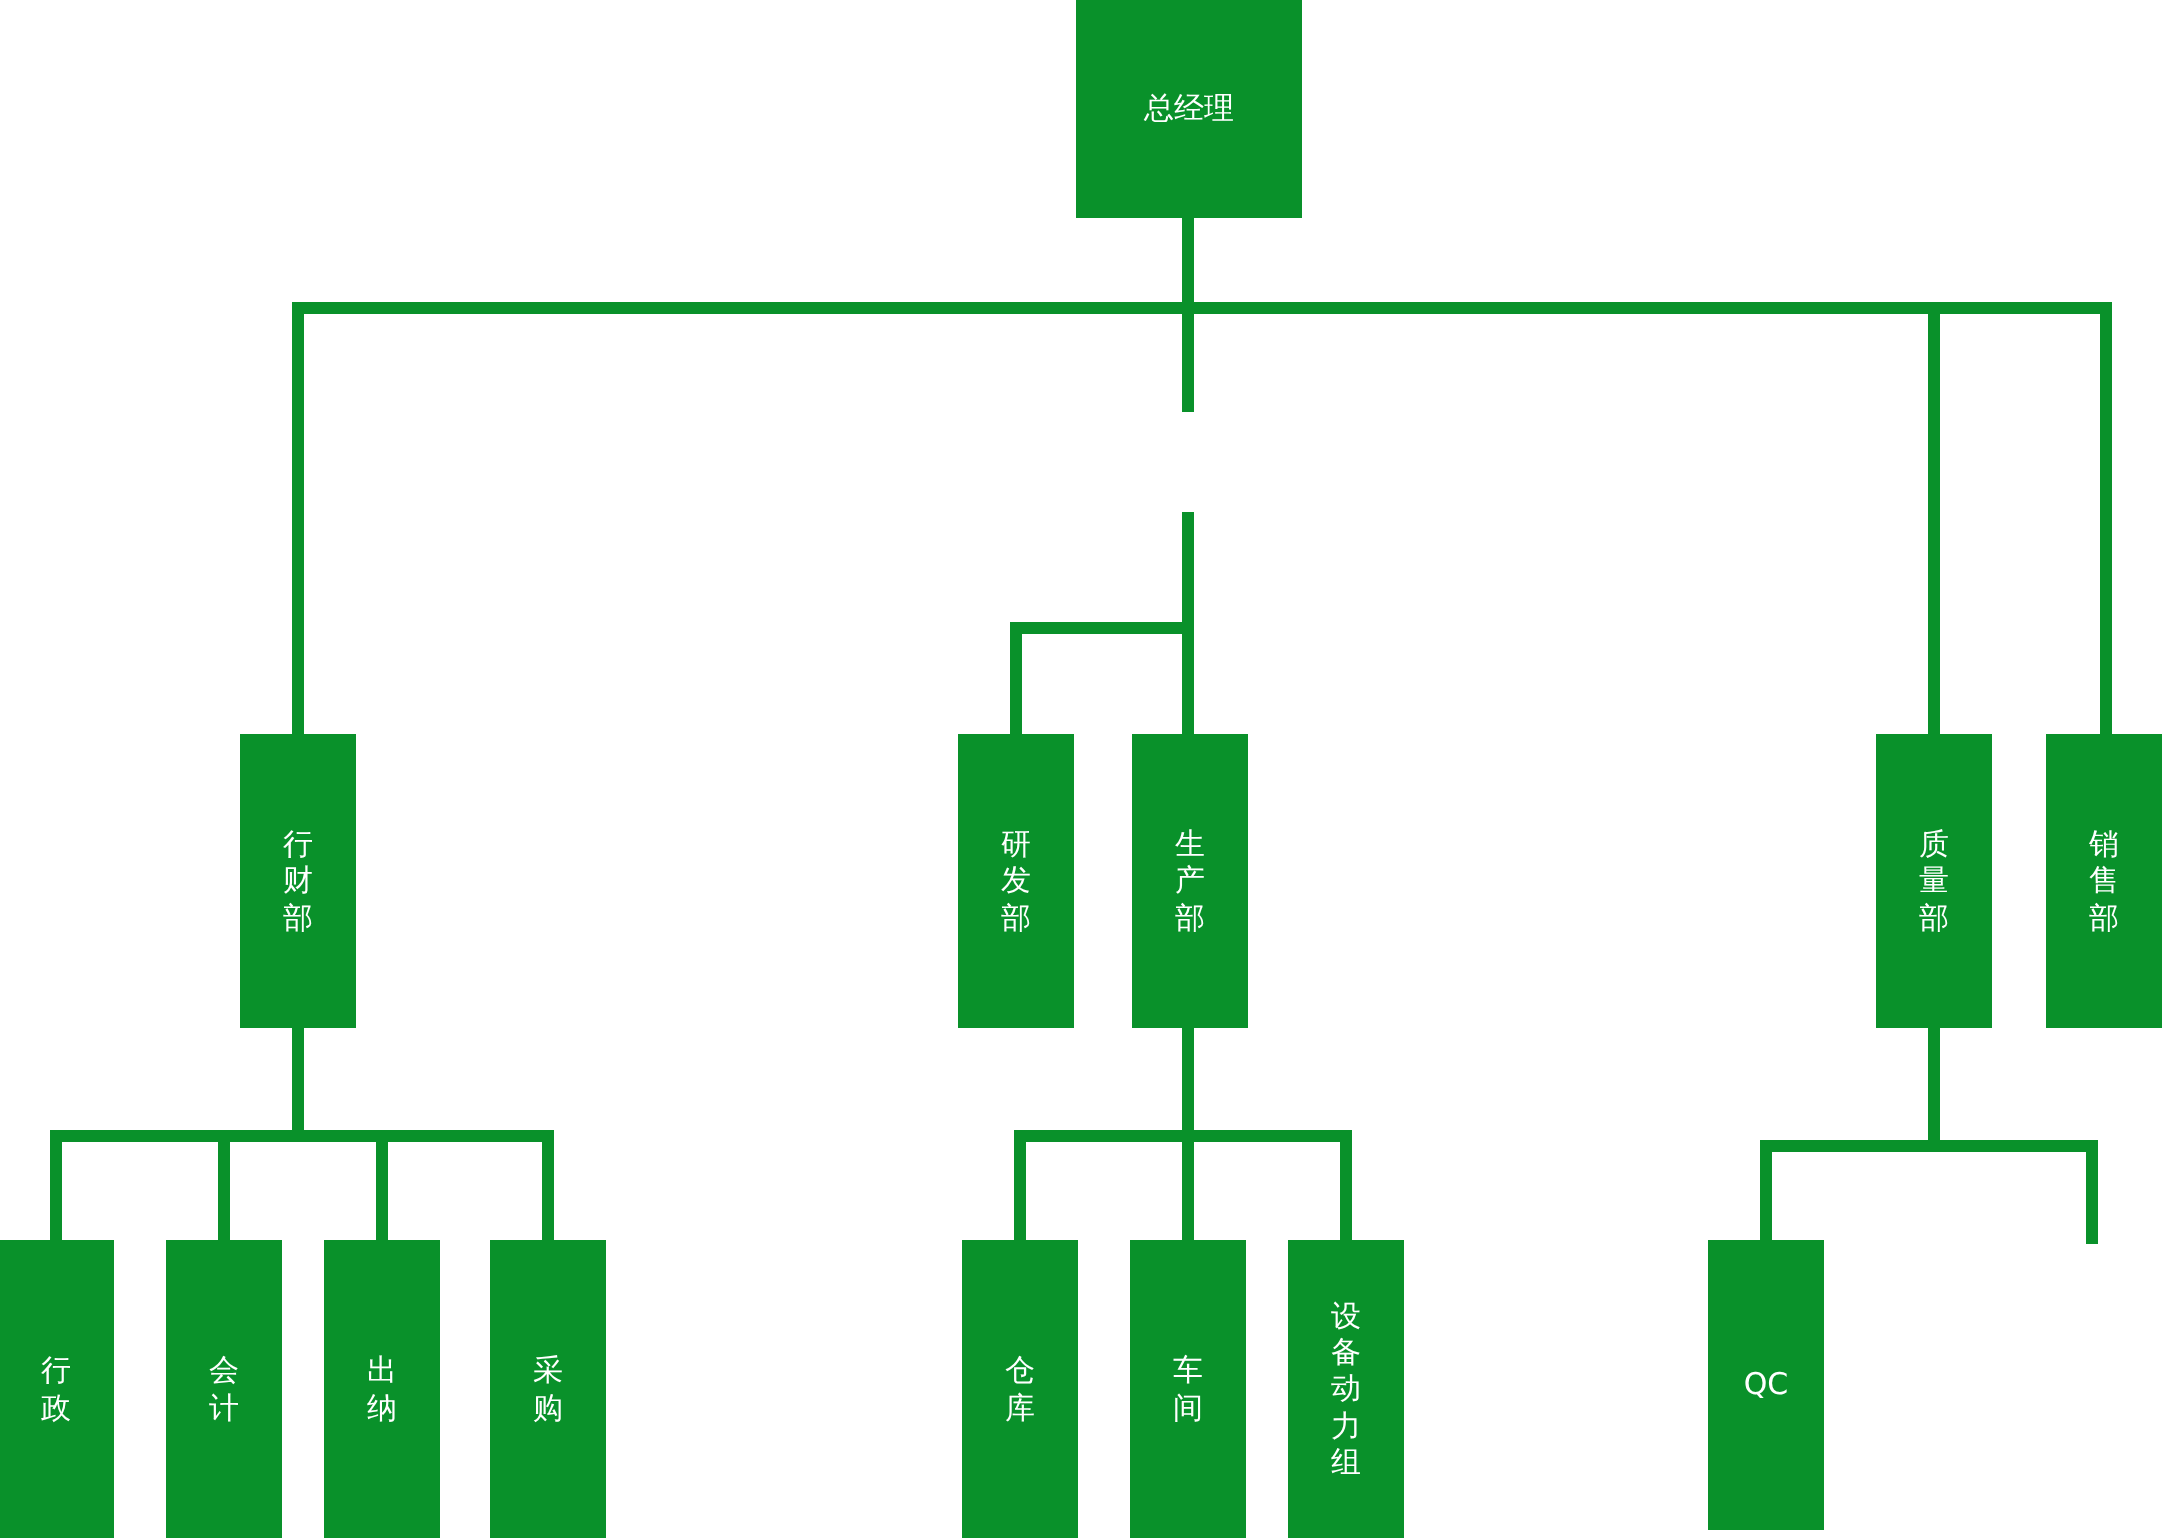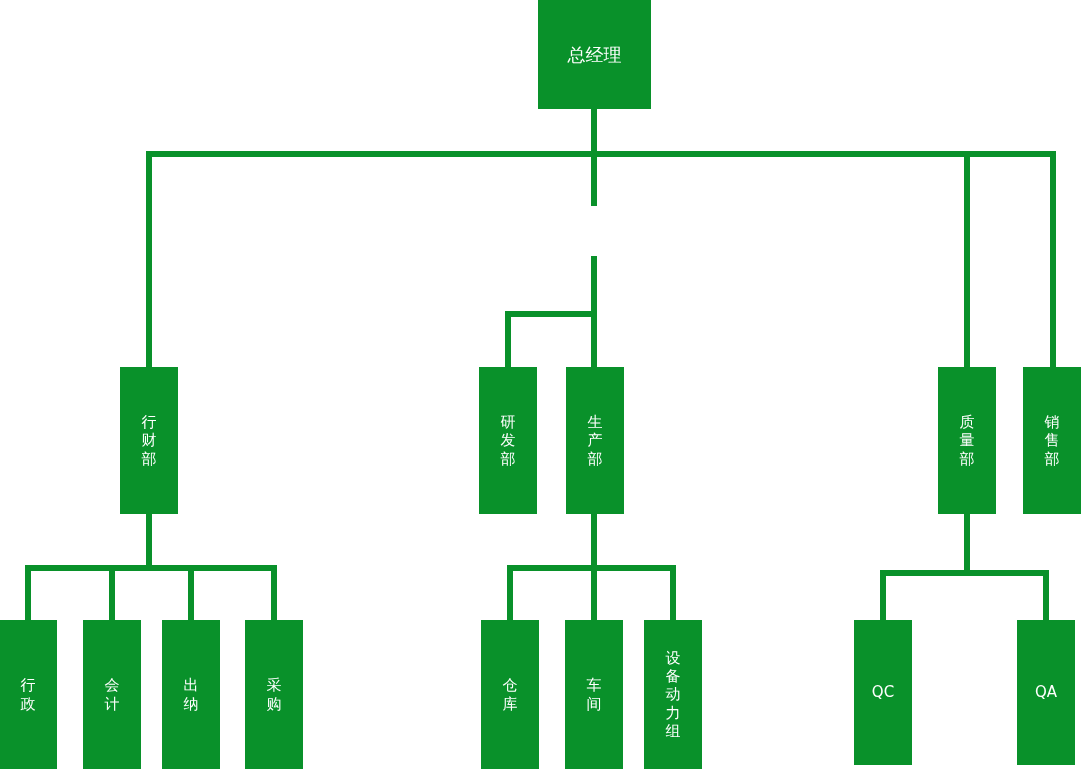--- a/index.html
+++ b/index.html
@@ -27,21 +27,21 @@
     line-height: 1.22;
     z-index: 2;
   }
   .node-label {
     display: block;
     white-space: pre-line;
   }
   .node.vertical .node-label {
     writing-mode: horizontal-tb;
   }
-  .node.t-lg { font-size: 18px; }
+  .node.t-lg { font-size: 15px; }
   .node.t-md { font-size: 15px; }
   .node.t-sm { font-size: 15px; }
   .conn {
     position: absolute;
     background: #09912a;
     z-index: 1;
   }
 </style>
 </head>
 <body>
@@ -153,17 +153,14 @@
 备
 动
 力
 组</span>
   </div>
 
   <div class="node t-sm" style="left:854px; top:620px; width:58px; height:145px;justify-content:center;">
     <span class="node-label">QC</span>
   </div>
 
-  <div class="node t-sm" style="left:1017px; top:620px; width:58px; height:145px;">
-    <span class="node-label">QA</span>
-  </div>
 
 </div>
 
 </body></html>

